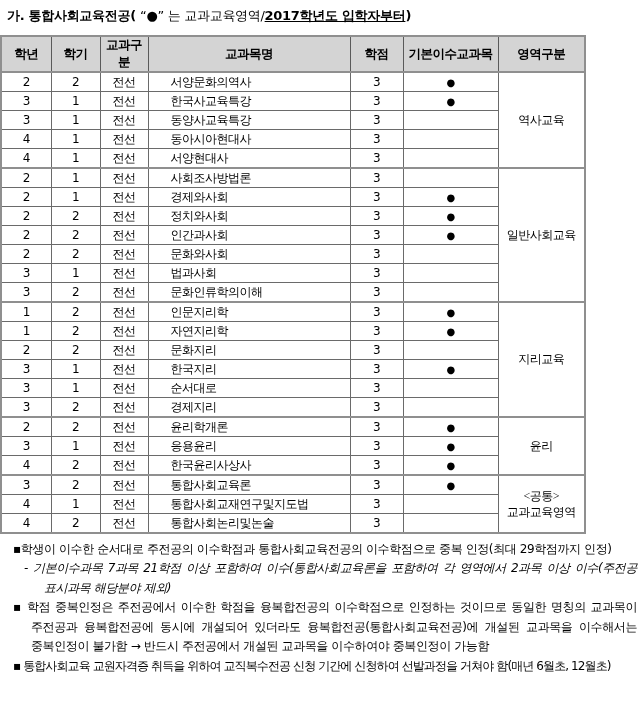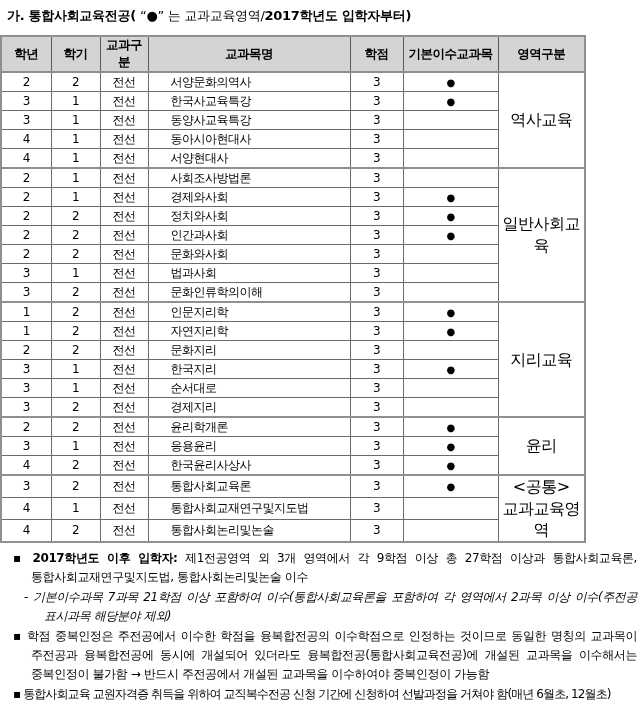--- a/index.html
+++ b/index.html
@@ -8,21 +8,21 @@
     font-family:"DejaVu Sans","Liberation Sans",sans-serif;
     overflow:hidden;
   }
   .page{width:642px;height:726px;}
   .title{
     margin:7px 0 10px 7px;
     font-size:13px;font-weight:bold;letter-spacing:-0.3px;
     white-space:nowrap;
   }
   .title .mid{font-weight:normal;}
-  .title .u{text-align:right;}
+  .title .u{text-decoration:underline;text-align:right;}
   table.course{
     border-collapse:collapse;table-layout:fixed;
     width:584px;
     border:2px solid #8f8f8f;
   }
   table.course th{
     background:#d4d4d4;
     border:1px solid #5a5a5a;
     border-bottom:2px solid #8f8f8f;
     font-size:12.5px;font-weight:bold;letter-spacing:-0.5px;
@@ -30,21 +30,21 @@
   }
   table.course td{
     border:1px solid #6a6a6a;
     font-size:12px;letter-spacing:-0.5px;
     height:18px;padding:0;text-align:center;
     overflow:hidden;white-space:nowrap;
   }
   table.course td.name{text-align:left;padding-left:22px;}
   table.course td.dot{font-size:10px;}
   table.course td.area{
-    white-space:pre-line;line-height:1.35;font-size:16px;
+    white-space:pre-line;line-height:1.35;font-size:12px;font-family:Liberation Serif, serif;
   }
   table.course tr.group-start td{border-top:2px solid #8f8f8f;}
   .notes{
     margin:6px 5px 0 6px;
     font-size:12px;letter-spacing:-0.4px;line-height:1.62;
   }
   .note{
     text-align:justify;word-break:keep-all;
   }
   .note.ind0{padding-left:25px;text-indent:-18px;}
@@ -276,19 +276,19 @@
           <td>2</td>
           <td>전선</td>
           <td class="name">통합사회논리및논술</td>
           <td>3</td>
           <td class="dot"></td>
         </tr>
       </tbody>
   </table>
 
   <div class="notes" id="notes">
-      <div class="note ind0"><span>▪ </span><b>2017학년도 이후 입학자:</b> <span>제1전공영역 외 3개 영역에서 각 9학점 이상 총 27학점 이상과 통합사회교육론, 통합사회교재연구및지도법, 통합사회논리및논술 이수</span></div>
+      <div class="note ind0"><span>▪</span><span>학생이 이수한 순서대로 주전공의 이수학점과 통합사회교육전공의 이수학점으로 중복 인정(최대 29학점까지 인정)</span></div>
       <div class="note ind1"><span>- </span><span>기본이수과목 7과목 21학점 이상 포함하여 이수(통합사회교육론을 포함하여 각 영역에서 2과목 이상 이수(주전공 표시과목 해당분야 제외)</span></div>
       <div class="note ind0"><span>▪ </span><span>학점 중복인정은 주전공에서 이수한 학점을 융복합전공의 이수학점으로 인정하는 것이므로 동일한 명칭의 교과목이 주전공과 융복합전공에 동시에 개설되어 있더라도 융복합전공(통합사회교육전공)에 개설된 교과목을 이수해서는 중복인정이 불가함 → 반드시 주전공에서 개설된 교과목을 이수하여야 중복인정이 가능함</span></div>
       <div class="note ind0 cond"><span>▪ </span><span>통합사회교육 교원자격증 취득을 위하여 교직복수전공 신청 기간에 신청하여 선발과정을 거쳐야 함(매년 6월초, 12월초)</span></div>
     </div>
 
 </div>
 
 </body></html>

